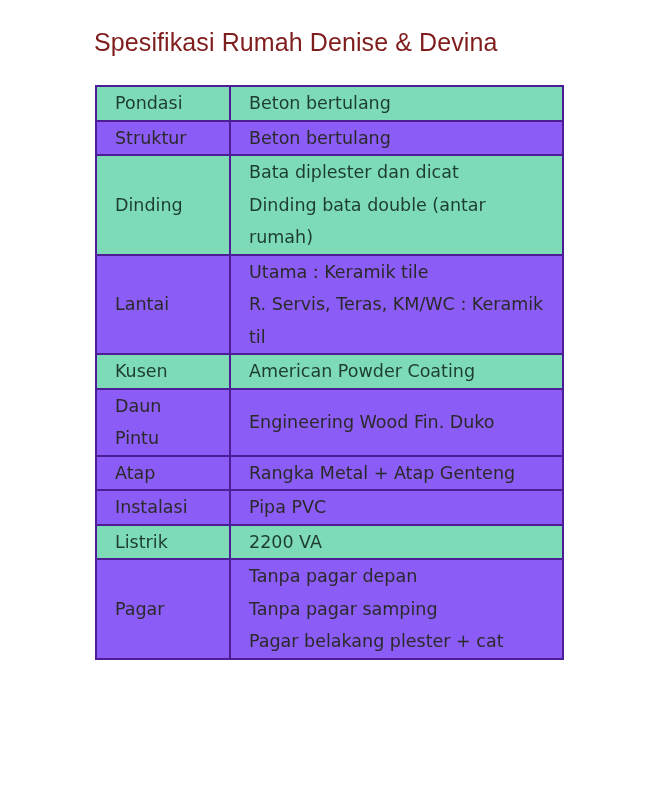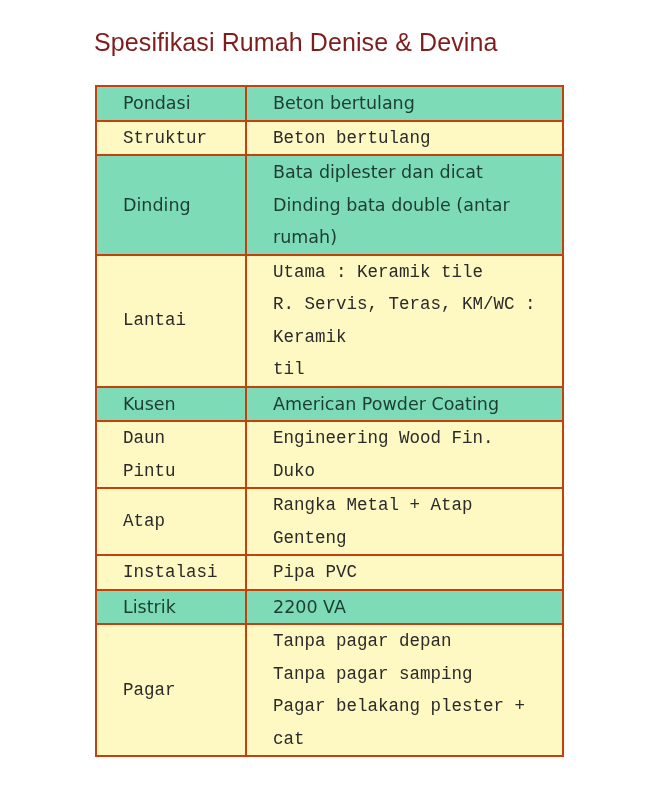--- a/index.html
+++ b/index.html
@@ -29,36 +29,35 @@
       position: absolute;
       left: 95px;
       top: 85px;
       width: 469px;
       border-collapse: collapse;
       font-family: "DejaVu Sans", sans-serif;
       font-size: 17.5px;
       color: #2a2a2a;
     }
     table.spec td {
-      border: 2px solid #c2410c;
-      padding: 0 26px;
+      border: 2px solid #4c1d95;
+      padding: 0 18px;
       vertical-align: middle;
       line-height: 32.5px;
       margin-top: 7px;
     }
     table.spec td.label {
       width: 96px;
     }
     table.spec tr.shaded td {
       background: #7ddbb8;
       color: #1d3d30;
     }
     table.spec tr.plain td {
-      background: #fef9c3;
-      font-family: Liberation Mono, monospace;
+      background: #8b5cf6;
     }
     .line {
       display: block;
     }
   </style>
 </head>
 <body>
 
 <h1 class="title">Spesifikasi Rumah Denise &amp; Devina</h1>
 

